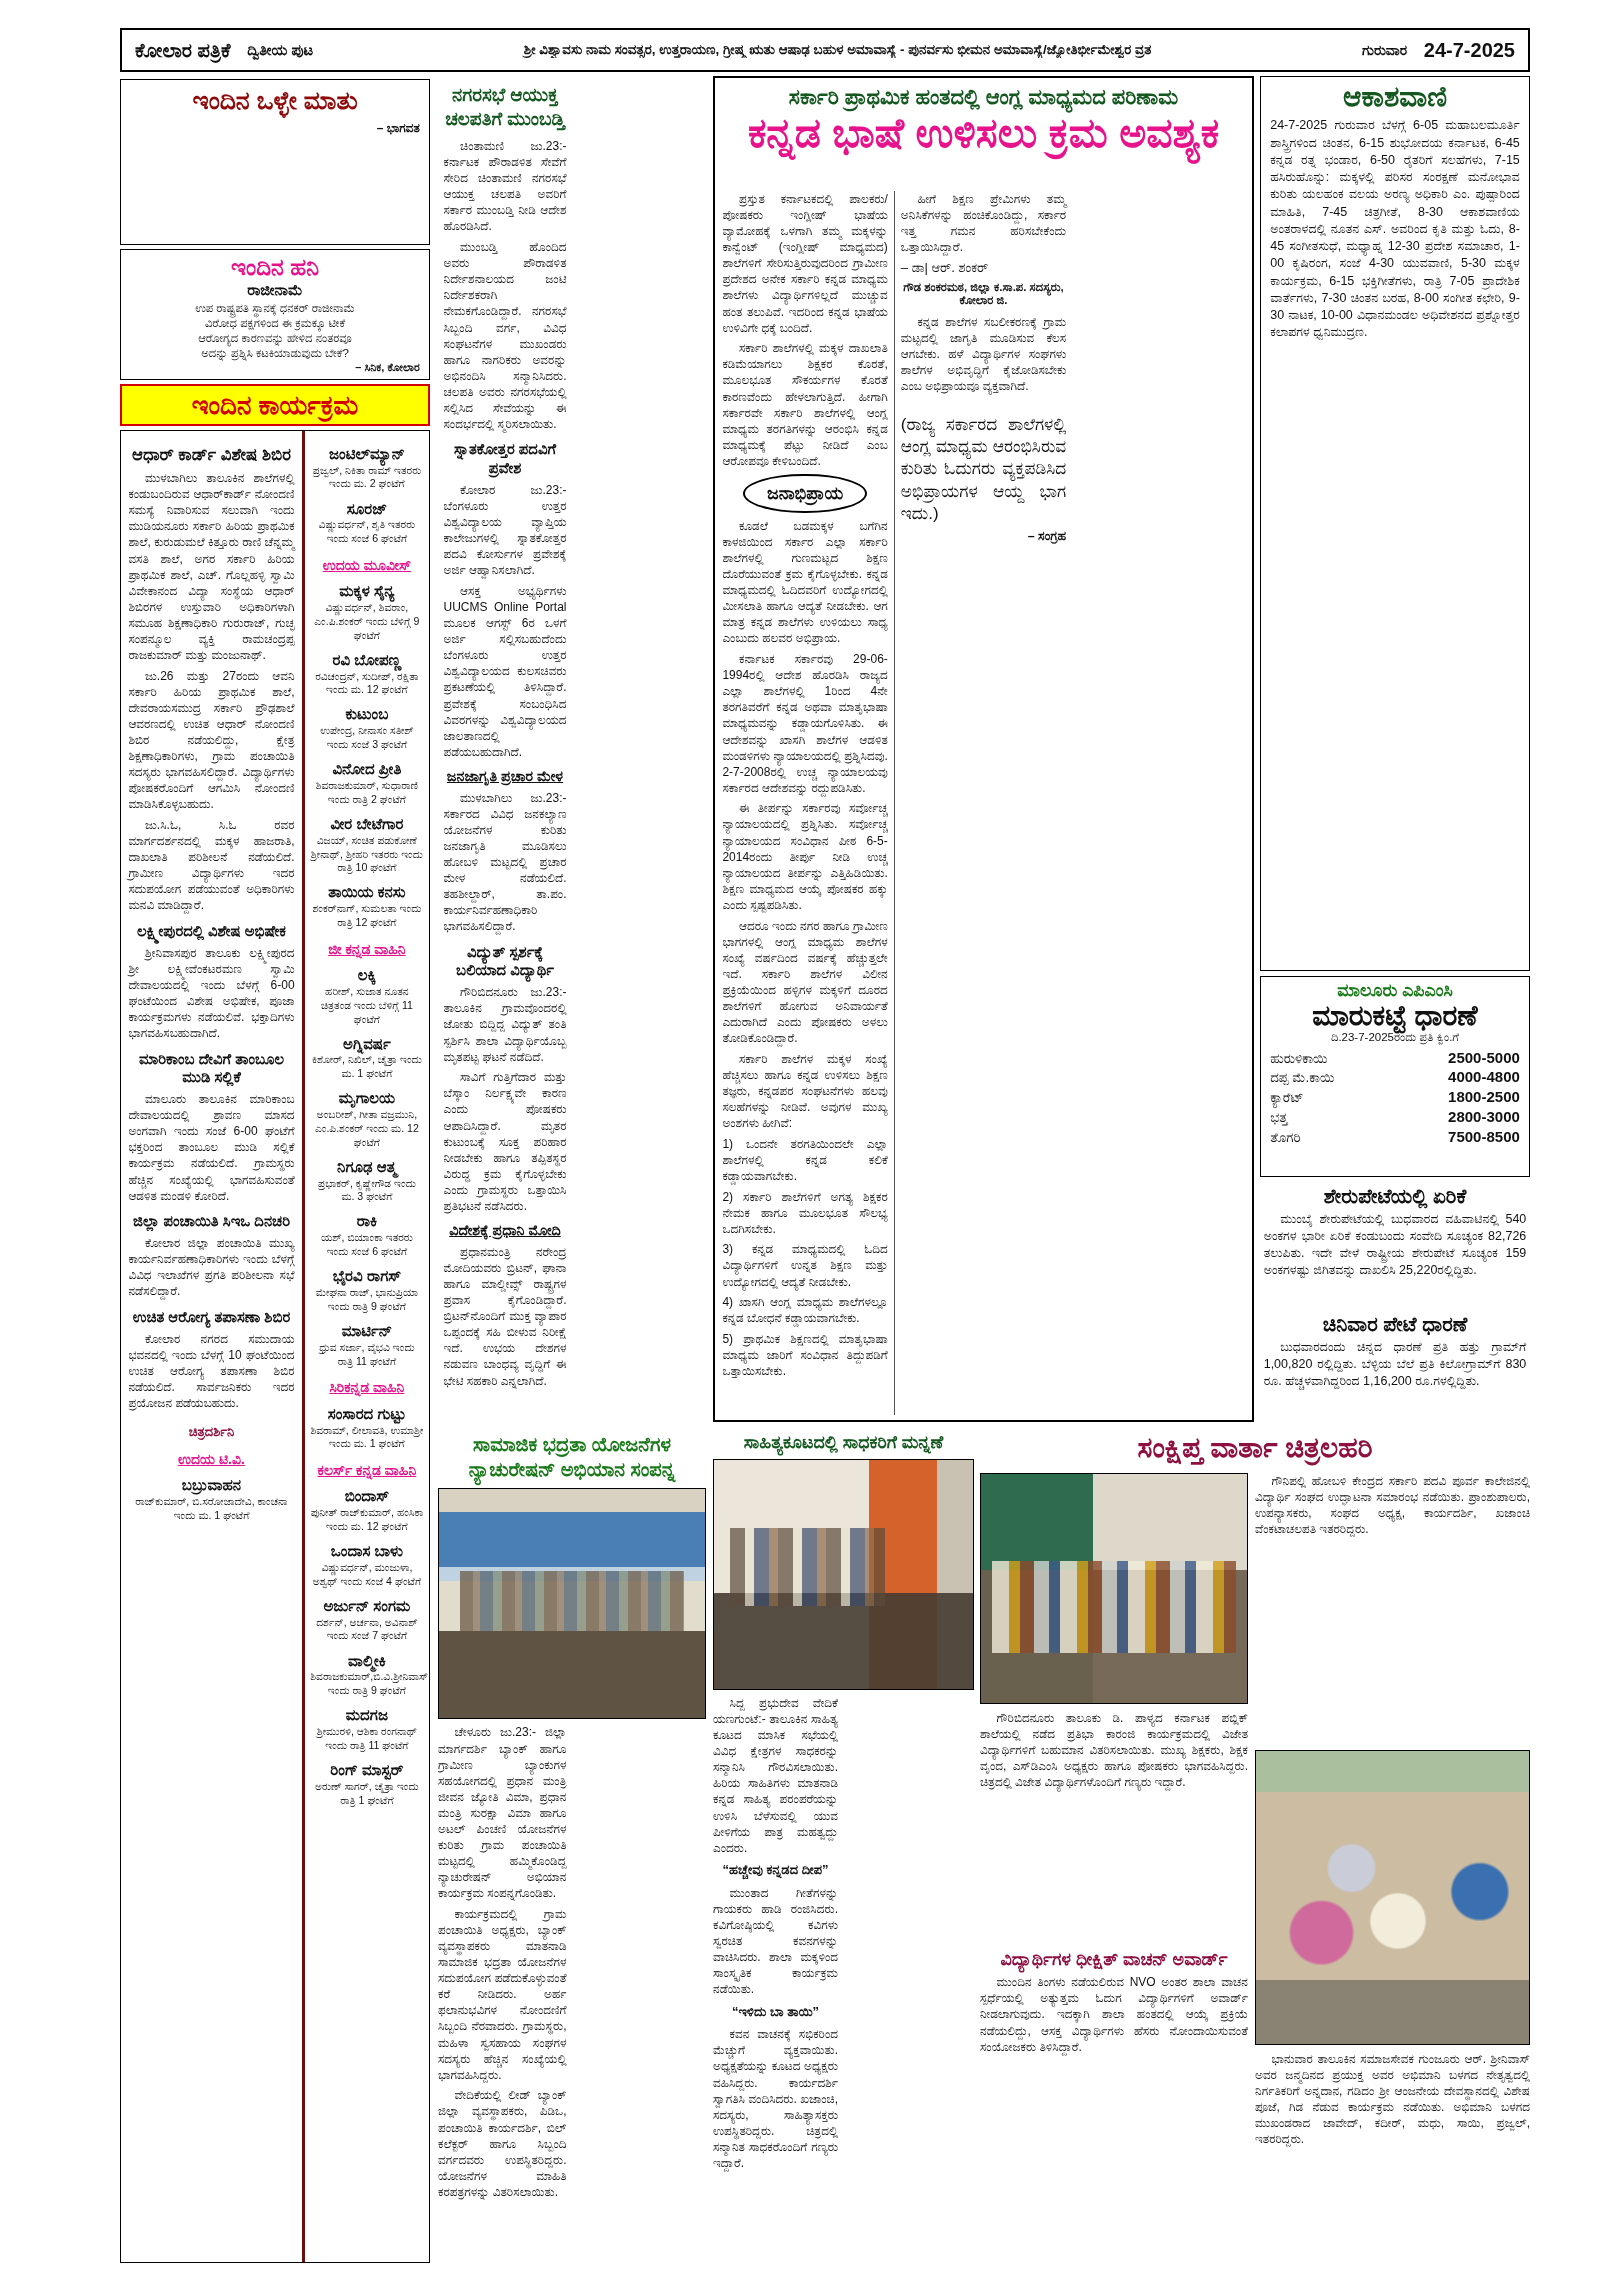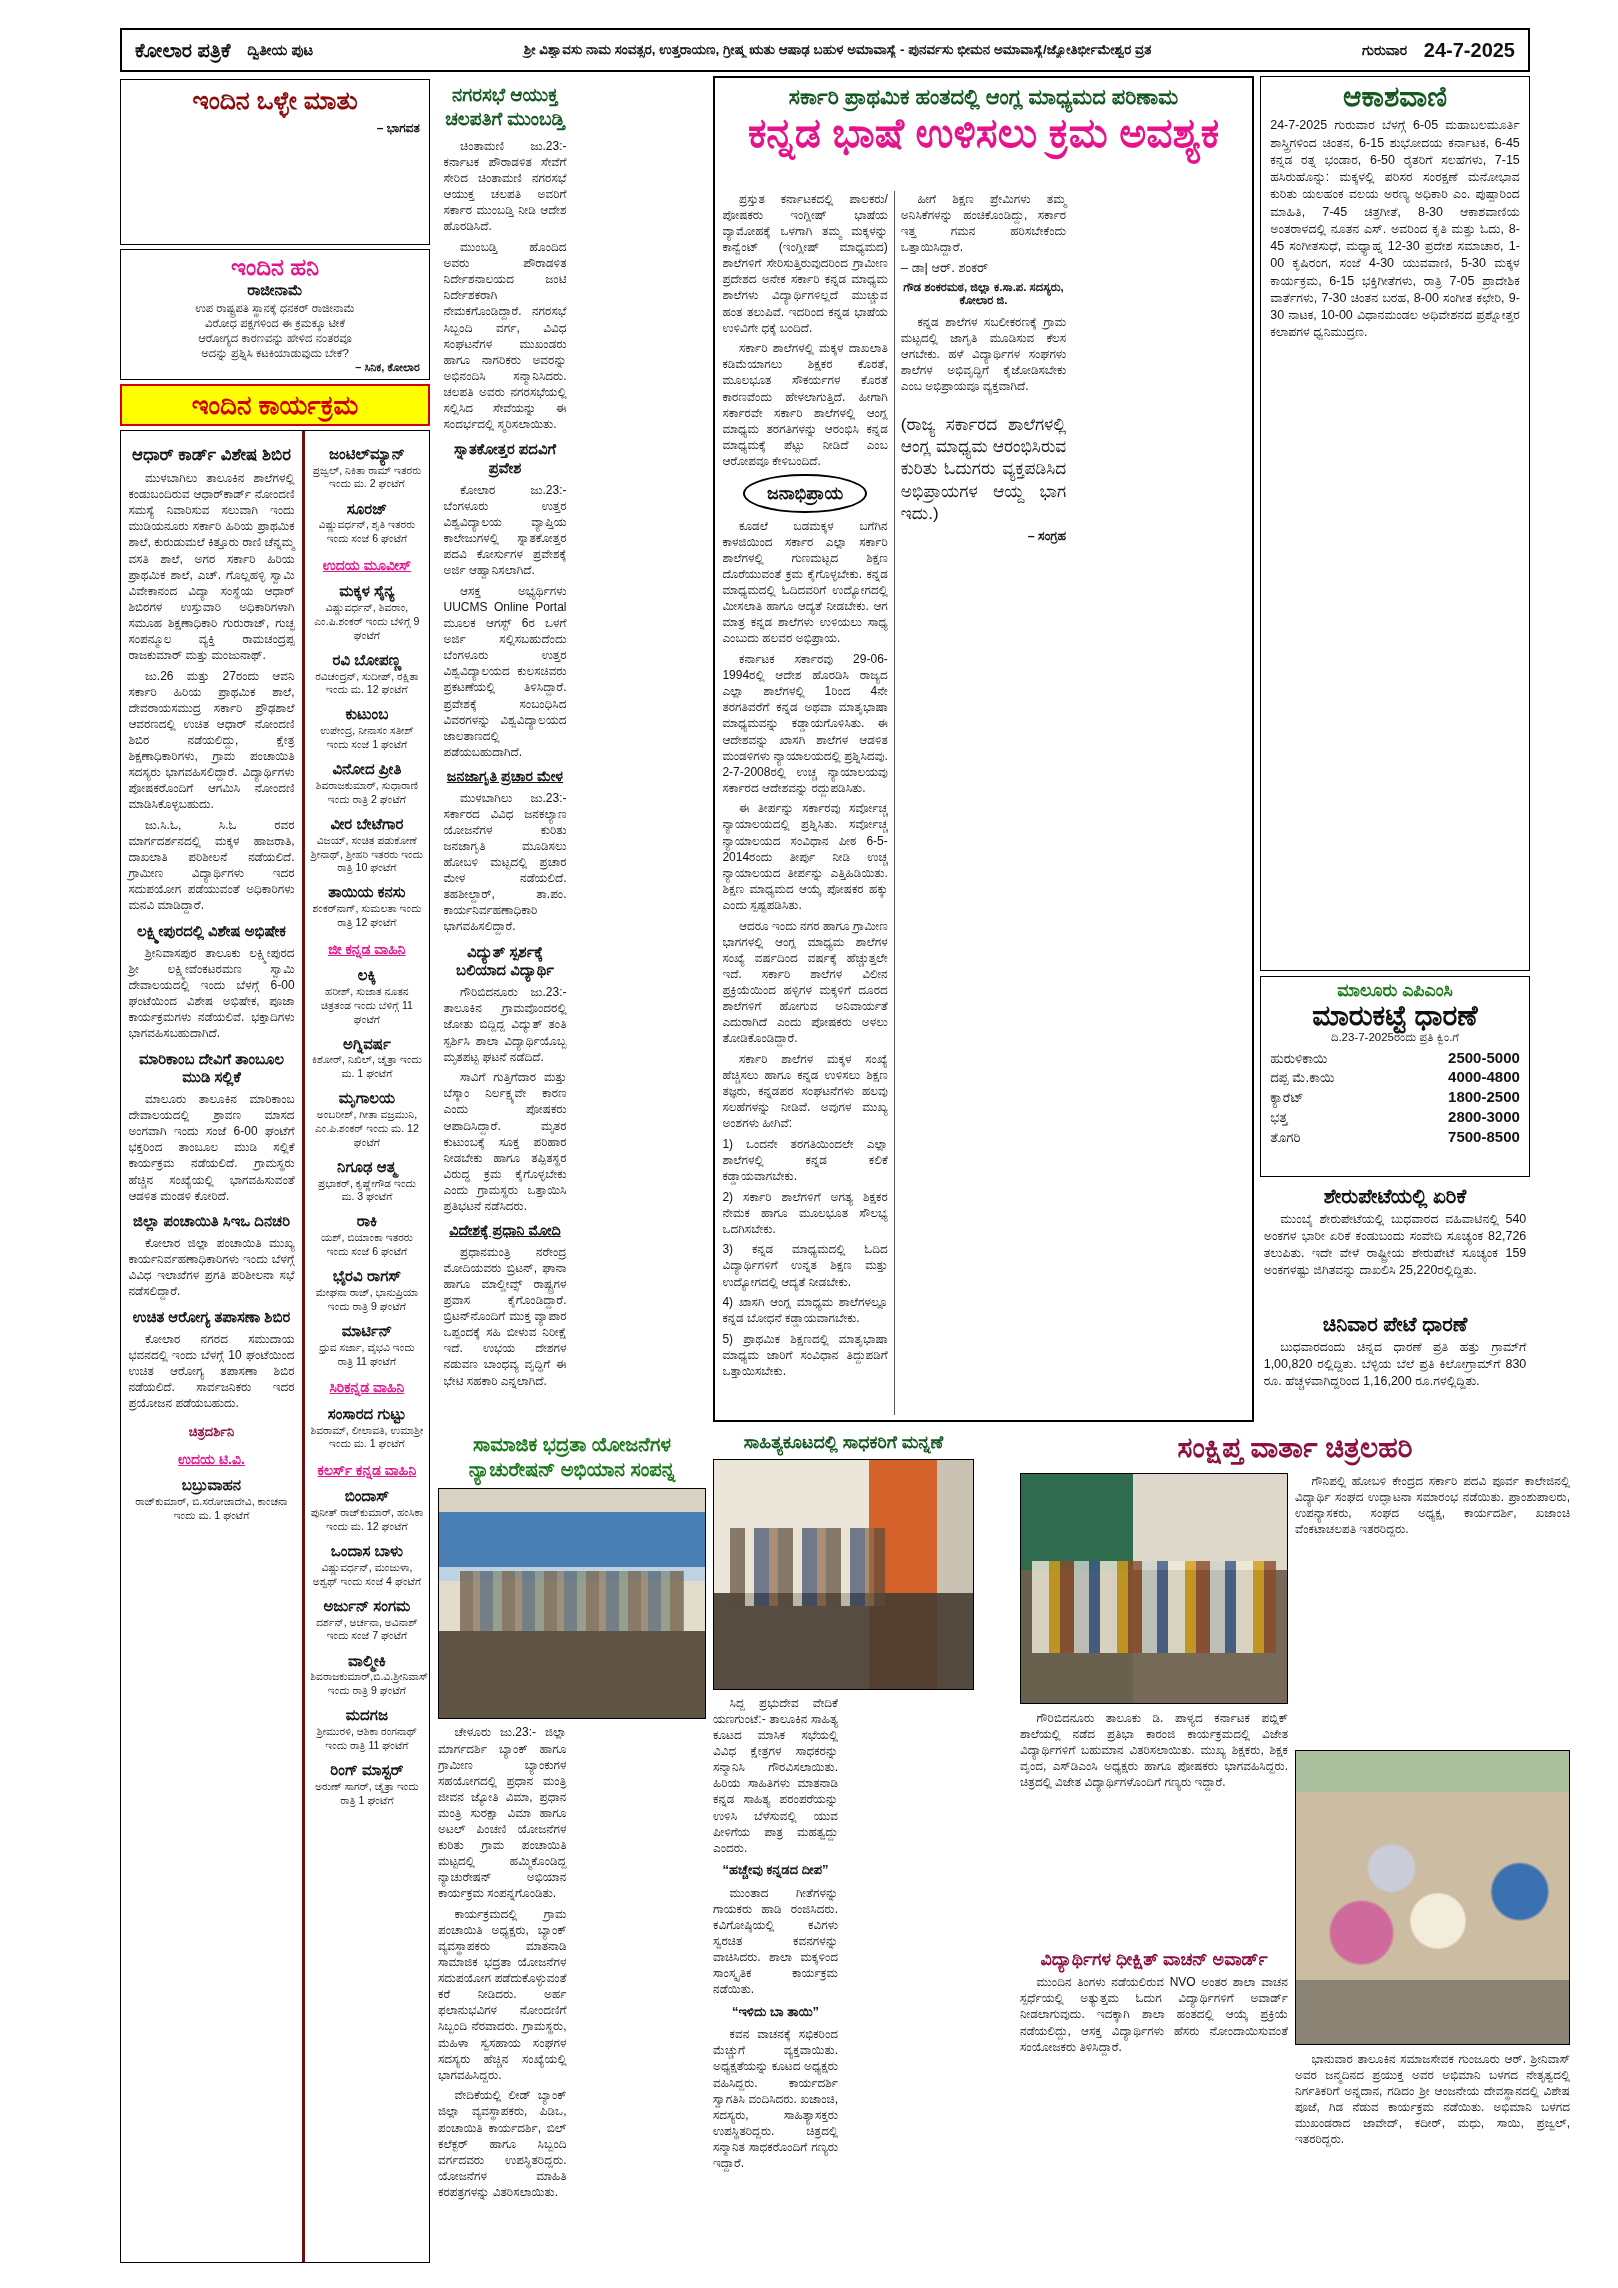--- a/index.html
+++ b/index.html
@@ -92,21 +92,21 @@
   #share{left:1260px;top:1183px;width:270px;height:124px;padding:0 3.7px;}
   #gold{left:1260px;top:1311px;width:270px;height:114px;padding:0 3.7px;}
   .sgh{font-weight:bold;font-size:20px;text-align:center;margin:1.8px 0 2.8px;}
   .sgb{font-size:12.5px;line-height:1.36;text-align:justify;text-indent:16.6px;}
 
   
   #botL{left:438px;top:1432px;width:268px;height:831px;}
   #botL .hd{color:var(--green2);font-weight:bold;font-size:19.4px;text-align:center;line-height:1.3;}
   #botM{left:713px;top:1432px;width:261px;height:831px;}
   #botM .hd{color:var(--dgreen);font-weight:bold;font-size:17.5px;text-align:center;}
-  #botR{left:1020px;top:1432px;width:550px;height:831px;}
+  #botR{left:980px;top:1432px;width:550px;height:831px;}
   #botR .hd{color:var(--maroon);font-weight:bold;font-size:28px;text-align:center;}
   #botR .subhd{color:var(--maroon);font-weight:bold;font-size:17.5px;text-align:center;line-height:1.3;margin:7.4px 0 3.7px;}
   .bflow{column-count:2;column-gap:11px;column-rule:0.9px solid #777;column-fill:auto;overflow:hidden;}
   .bflow1{overflow:hidden;}
 
   
   .photo{position:relative;border:1.4px solid #000;overflow:hidden;}
   .ph-a{background:
       linear-gradient(180deg,rgba(0,0,0,0) 0 62%,rgba(84,72,56,.92) 62% 100%),
       linear-gradient(180deg,#d9d2c2 0 10%,#4a7fb5 10% 34%,#bfd2e2 34% 40%,#e2dccd 40% 100%);}
@@ -243,21 +243,21 @@
         <div class="it k-movie">
         <span class="t">ಮಕ್ಕಳ ಸೈನ್ಯ</span>
         <span class="c">ವಿಷ್ಣುವರ್ಧನ್, ಶಿವರಾಂ, ಎಂ.ಪಿ.ಶಂಕರ್ ಇಂದು ಬೆಳಿಗ್ಗೆ 9 ಘಂಟೆಗೆ</span>
       </div>
         <div class="it k-movie">
         <span class="t">ರವಿ ಬೋಪಣ್ಣ</span>
         <span class="c">ರವಿಚಂದ್ರನ್, ಸುದೀಪ್, ರಕ್ಷಿತಾ ಇಂದು ಮ. 12 ಘಂಟೆಗೆ</span>
       </div>
         <div class="it k-movie">
         <span class="t">ಕುಟುಂಬ</span>
-        <span class="c">ಉಪೇಂದ್ರ, ನೀನಾಸಂ ಸತೀಶ್ ಇಂದು ಸಂಜೆ 1 ಘಂಟೆಗೆ</span>
+        <span class="c">ಉಪೇಂದ್ರ, ನೀನಾಸಂ ಸತೀಶ್ ಇಂದು ಸಂಜೆ 3 ಘಂಟೆಗೆ</span>
       </div>
         <div class="it k-movie">
         <span class="t">ವಿನೋದ ಪ್ರೀತಿ</span>
         <span class="c">ಶಿವರಾಜಕುಮಾರ್, ಸುಧಾರಾಣಿ ಇಂದು ರಾತ್ರಿ 2 ಘಂಟೆಗೆ</span>
       </div>
         <div class="it k-movie">
         <span class="t">ವೀರ ಬೇಟೆಗಾರ</span>
         <span class="c">ವಿಜಯ್, ಸಂಚಿತ ಪಡುಕೋಣೆ ಶ್ರೀನಾಥ್, ಶ್ರೀಹರಿ ಇತರರು ಇಂದು ರಾತ್ರಿ 10 ಘಂಟೆಗೆ</span>
       </div>
         <div class="it k-movie">

